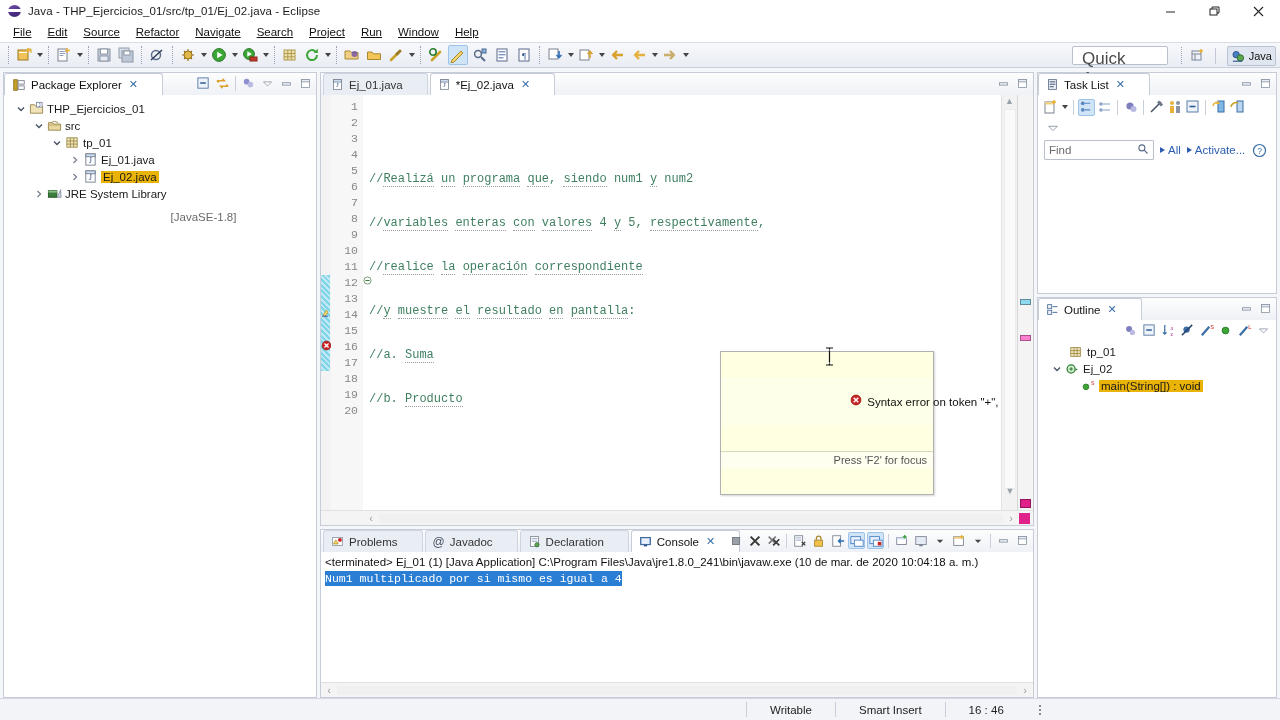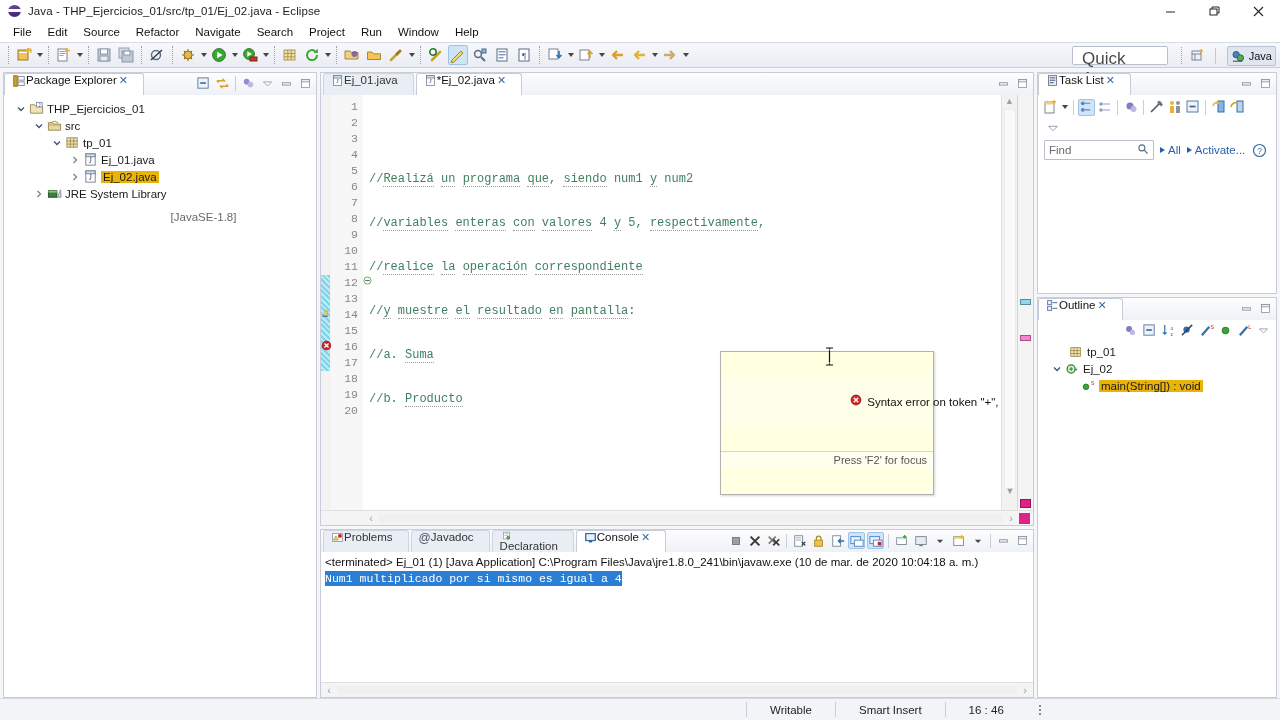--- a/index.html
+++ b/index.html
@@ -19,21 +19,21 @@
   .title-icon .ring { position:absolute; left:0; top:1px; width:13px; height:12px; border-radius:50%;
      background:linear-gradient(160deg,#6f4fa8 0%,#4b2e83 60%,#3d2470 100%); }
   .title-icon .bar { position:absolute; left:-1px; top:5px; width:15px; height:3px; background:#ffffff; border-radius:1px; }
   .title-text { font-size:11.5px; color:#1b1b1b; letter-spacing:0.1px; }
   .win-btns { position:absolute; right:0; top:0; height:22px; display:flex; }
   .win-btn { width:44px; height:22px; display:flex; align-items:center; justify-content:center; color:#333; font-size:11px; }
   .win-btn svg { display:block; }
 
   
   .menubar { height:20px; background:#ffffff; display:flex; align-items:center; padding-left:5px; flex:none; }
-  .menu-item { padding:2px 8px; font-size:11.5px; color:#111; }
+  .menu-item { padding:2px 8px; font-size:11.5px; color:#111;text-decoration:underline; }
 
   
   .toolbar { height:26px; background:linear-gradient(#f7f8fb,#e9ecf3); border-top:1px solid #d8dce5;
      border-bottom:1px solid #c9cfdb; display:flex; align-items:center; padding:0 4px; flex:none; gap:0px; position:relative; }
   .tb-sep { width:1px; height:18px; margin:0 4px; border-left:1px dotted #9aa3b5; }
   .tbi { width:20px; height:20px; margin:0 1px; display:flex; align-items:center; justify-content:center; position:relative; }
   .tbi.sel { background:#cfe4f7; border:1px solid #9dc4e8; border-radius:2px; }
   .caret { width:9px; height:18px; display:flex; align-items:center; justify-content:center; }
   .caret::after { content:""; border-left:3.5px solid transparent; border-right:3.5px solid transparent; border-top:4px solid #444; }
   .quick-access { position:absolute; right:112px; top:3px; width:96px; height:19px; border:1px solid #b9bfcc; background:#fff;
@@ -43,21 +43,21 @@
   .persp-div { position:absolute; right:64px; top:5px; height:16px; border-left:1px solid #c3c9d4; }
   .persp-java { position:absolute; right:4px; top:3px; height:20px; display:flex; align-items:center; gap:3px; padding:0 3px;
      background:#dfe6f0; border:1px solid #bac4d4; border-radius:2px; font-size:11px; color:#111; }
 
   
   .body-area { flex:1; display:flex; padding:4px 3px 0 3px; gap:3px; min-height:0; }
 
   
   .view { background:#fdfdfd; border:1px solid #c6ccd8; display:flex; flex-direction:column; min-height:0; }
   .view-tabs { height:22px; background:linear-gradient(#fdfdfd,#eef1f6); display:flex; align-items:flex-end; position:relative; }
-  .vtab { height:22px; display:flex; padding:0 15px 0 7px; font-size:11.5px; color:#111;
+  .vtab { height:22px; display:flex; align-items:center; gap:5px; padding:0 24px 0 7px; font-size:11.5px; color:#111;
      background:#ffffff; border:1px solid #c6ccd8; border-bottom:none; border-radius:3px 3px 0 0; position:relative; top:0px; }
   .vtab.inactive { background:#e9edf4; color:#333; border-color:#cfd5e0; }
   .vtab .xclose { font-size:11px; color:#3a6ea5; margin-left:2px; }
   .view-tools { position:absolute; right:2px; top:2px; display:flex; align-items:center; gap:2px; }
   .vt-btn { width:17px; height:17px; display:flex; align-items:center; justify-content:center; }
   .vt-btn.sel { background:#cfe4f7; border:1px solid #9dc4e8; border-radius:2px; }
   .view-body { flex:1; background:#ffffff; overflow:hidden; position:relative; min-height:0; }
 
   
   #left-panel { width:314px; flex:none; }
@@ -680,21 +680,21 @@
                 <rect x="2" y="3" width="12" height="10" fill="#fff" stroke="#8a93a3"></rect>
                 <path d="M3 11 l3 -5 l3 5 z" fill="#f5d76e" stroke="#b59227"></path>
                 <circle cx="11" cy="6" r="2.4" fill="#cc2222"></circle>
               </svg>
             <span>Problems</span>
           </div>
           <div class="vtab inactive" style="margin-left:2px;">
             <span style="font-size:12px;color:#4a5568;">@</span>
             <span>Javadoc</span>
           </div>
-          <div class="vtab inactive" style="margin-left:2px;flex-direction:column;">
+          <div class="vtab inactive" style="margin-left:2px;">
             <svg width="13" height="13" viewBox="0 0 16 16">
                 <rect x="3" y="2" width="10" height="12" fill="#fff" stroke="#7a8190"></rect>
                 <rect x="4.5" y="4" width="7" height="1.2" fill="#8fa0c0"></rect>
                 <rect x="4.5" y="7" width="7" height="1.2" fill="#8fa0c0"></rect>
                 <circle cx="11" cy="12" r="2.6" fill="#5aa84f" stroke="#336b2c"></circle>
               </svg>
             <span>Declaration</span>
           </div>
           <div class="vtab" style="margin-left:2px;">
             <svg width="13" height="13" viewBox="0 0 16 16">

